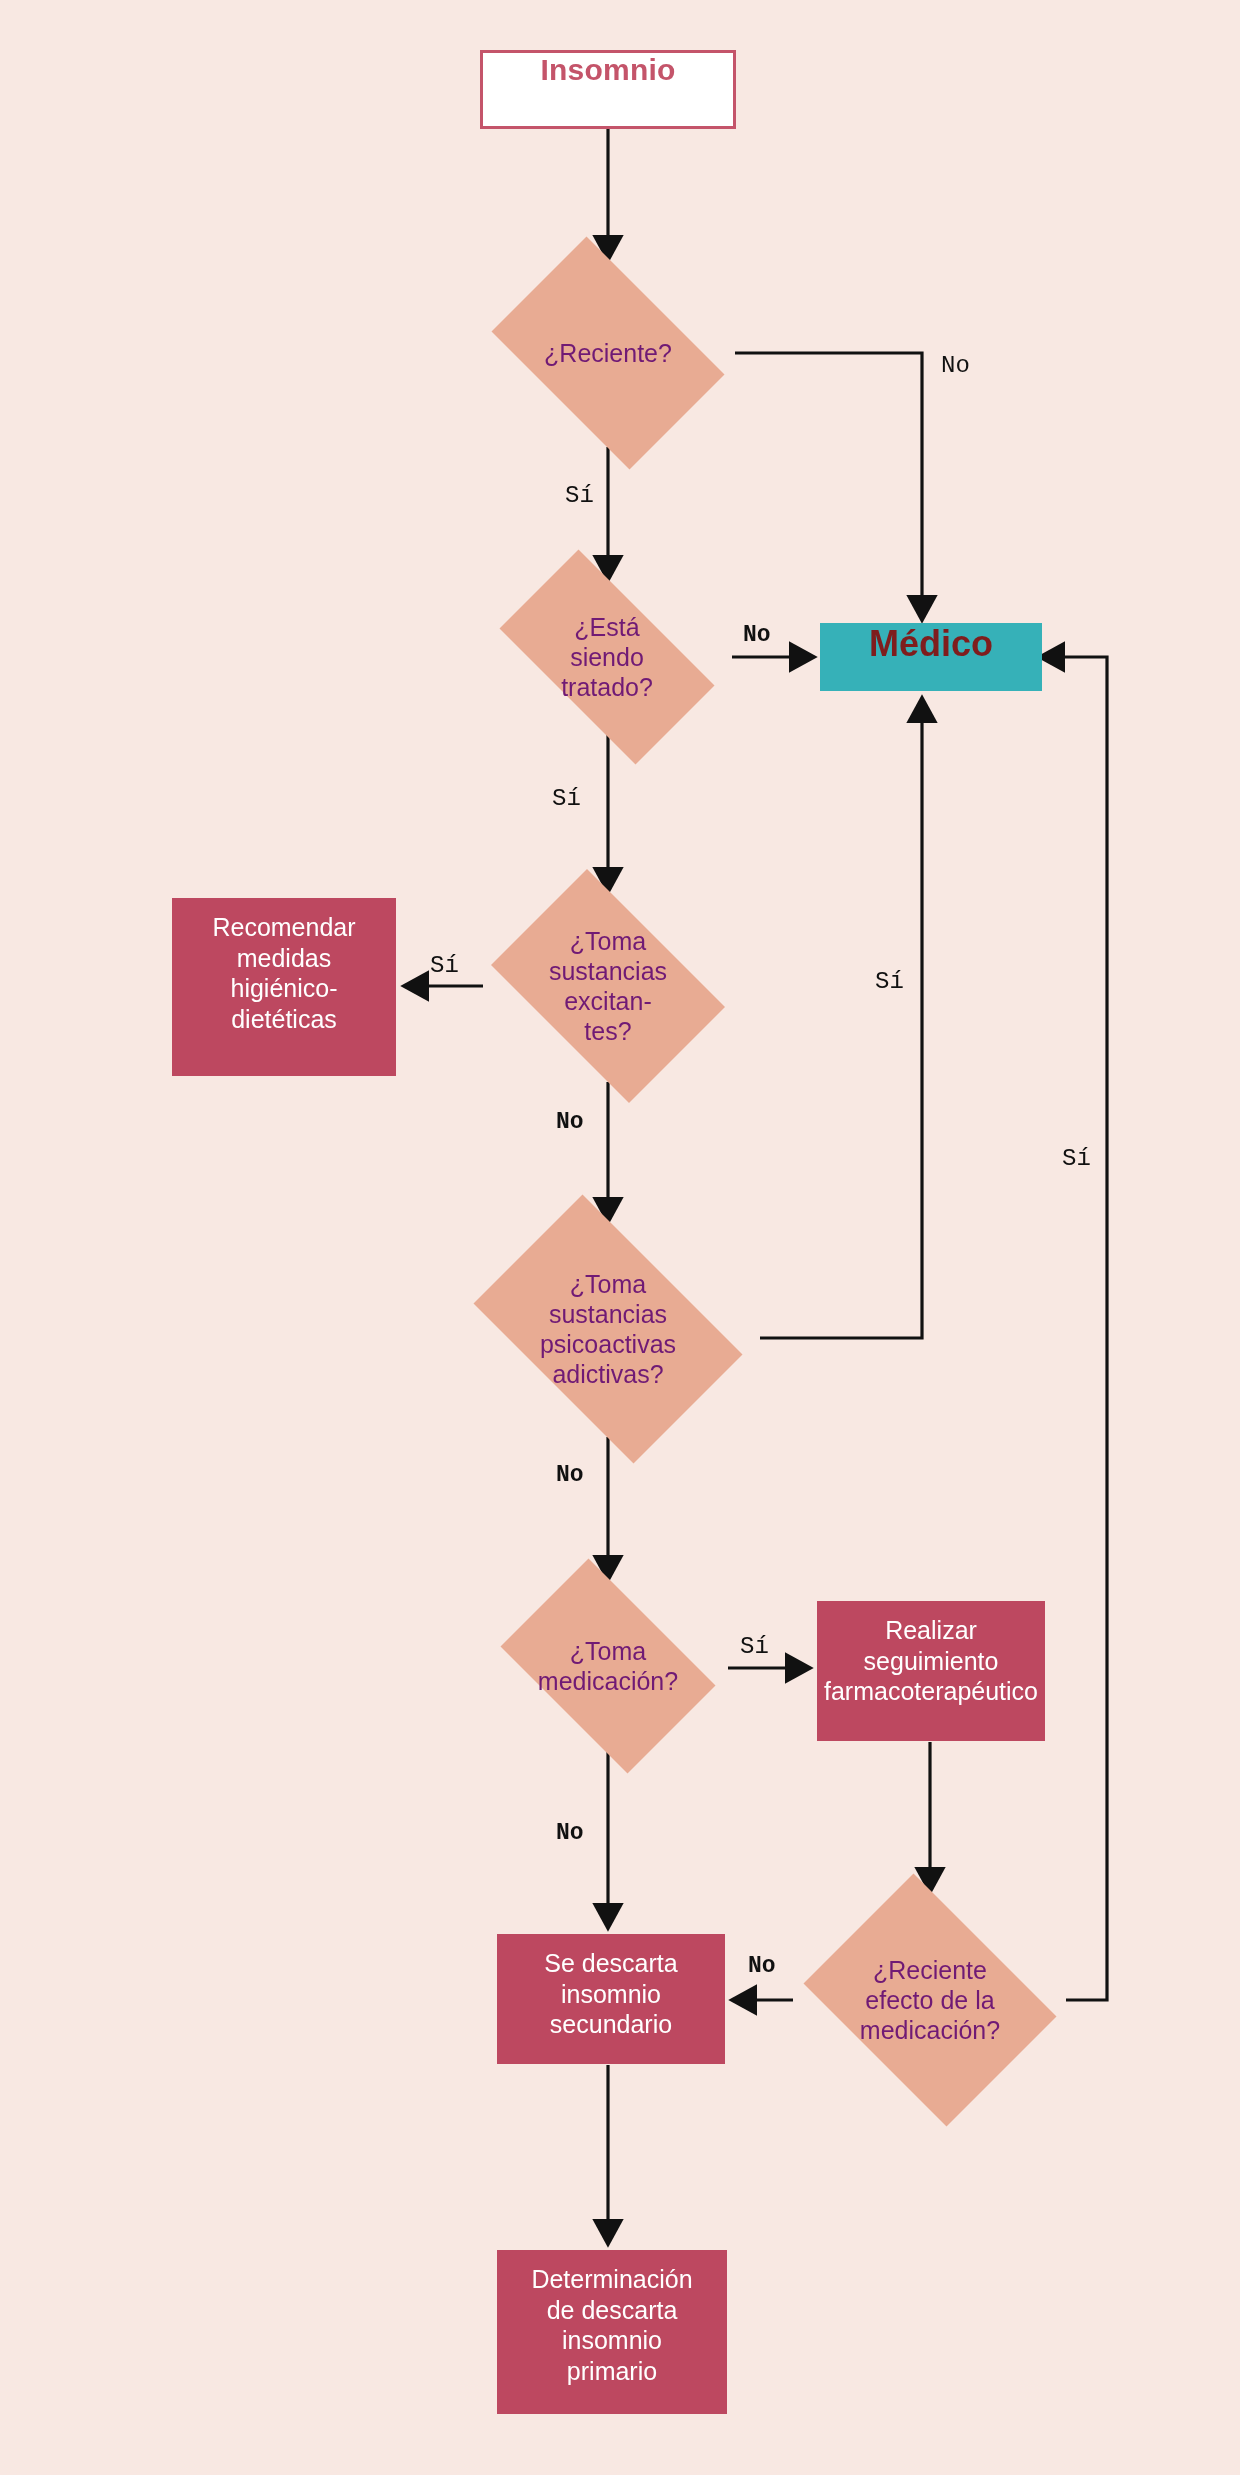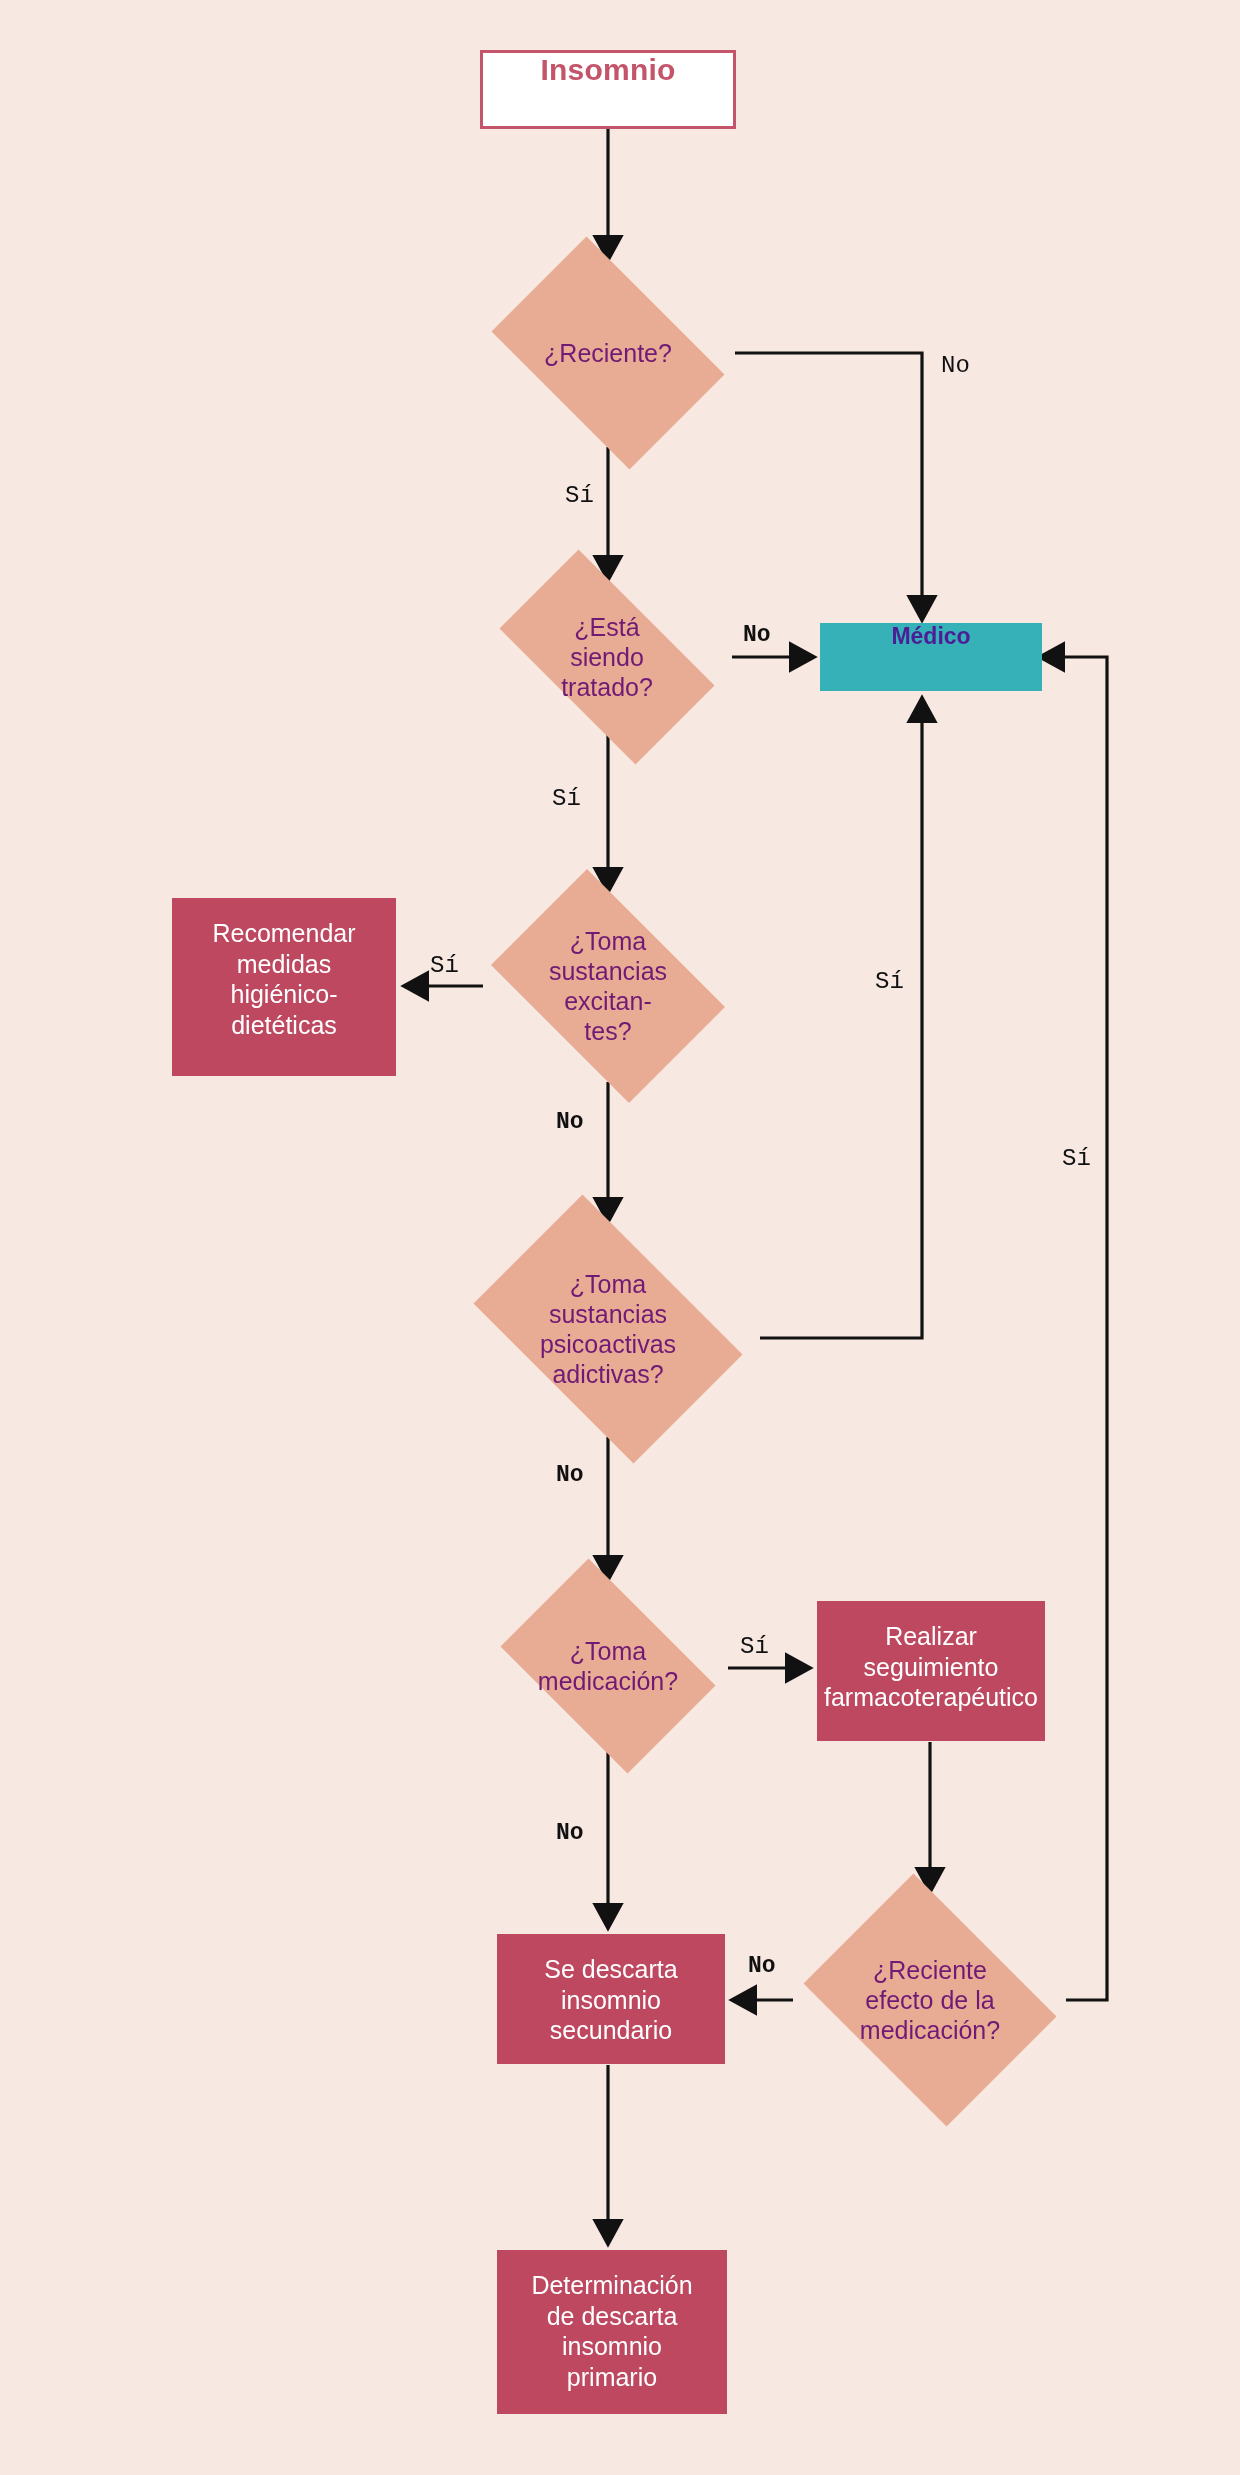--- a/index.html
+++ b/index.html
@@ -41,28 +41,28 @@
     font-weight: bold;
     font-size: 30px;
     letter-spacing: 0.2px;
   }
   
   .box-process {
     background: #bd4860;
     color: #ffffff;
     font-size: 25px;
     line-height: 1.22;
-    padding: 20px 8px;
+    padding: 14px 8px;
   }
   
   .box-actor {
     background: #36b1b8;
-    color: #4c1d95;
+    color: #7f1d1d;
     font-weight: bold;
-    font-size: 23px;
+    font-size: 36px;
   }
   
   .diamond {
     position: absolute;
   }
   .diamond .shape {
     position: absolute;
     left: 0;
     top: 0;
     width: 100%;

